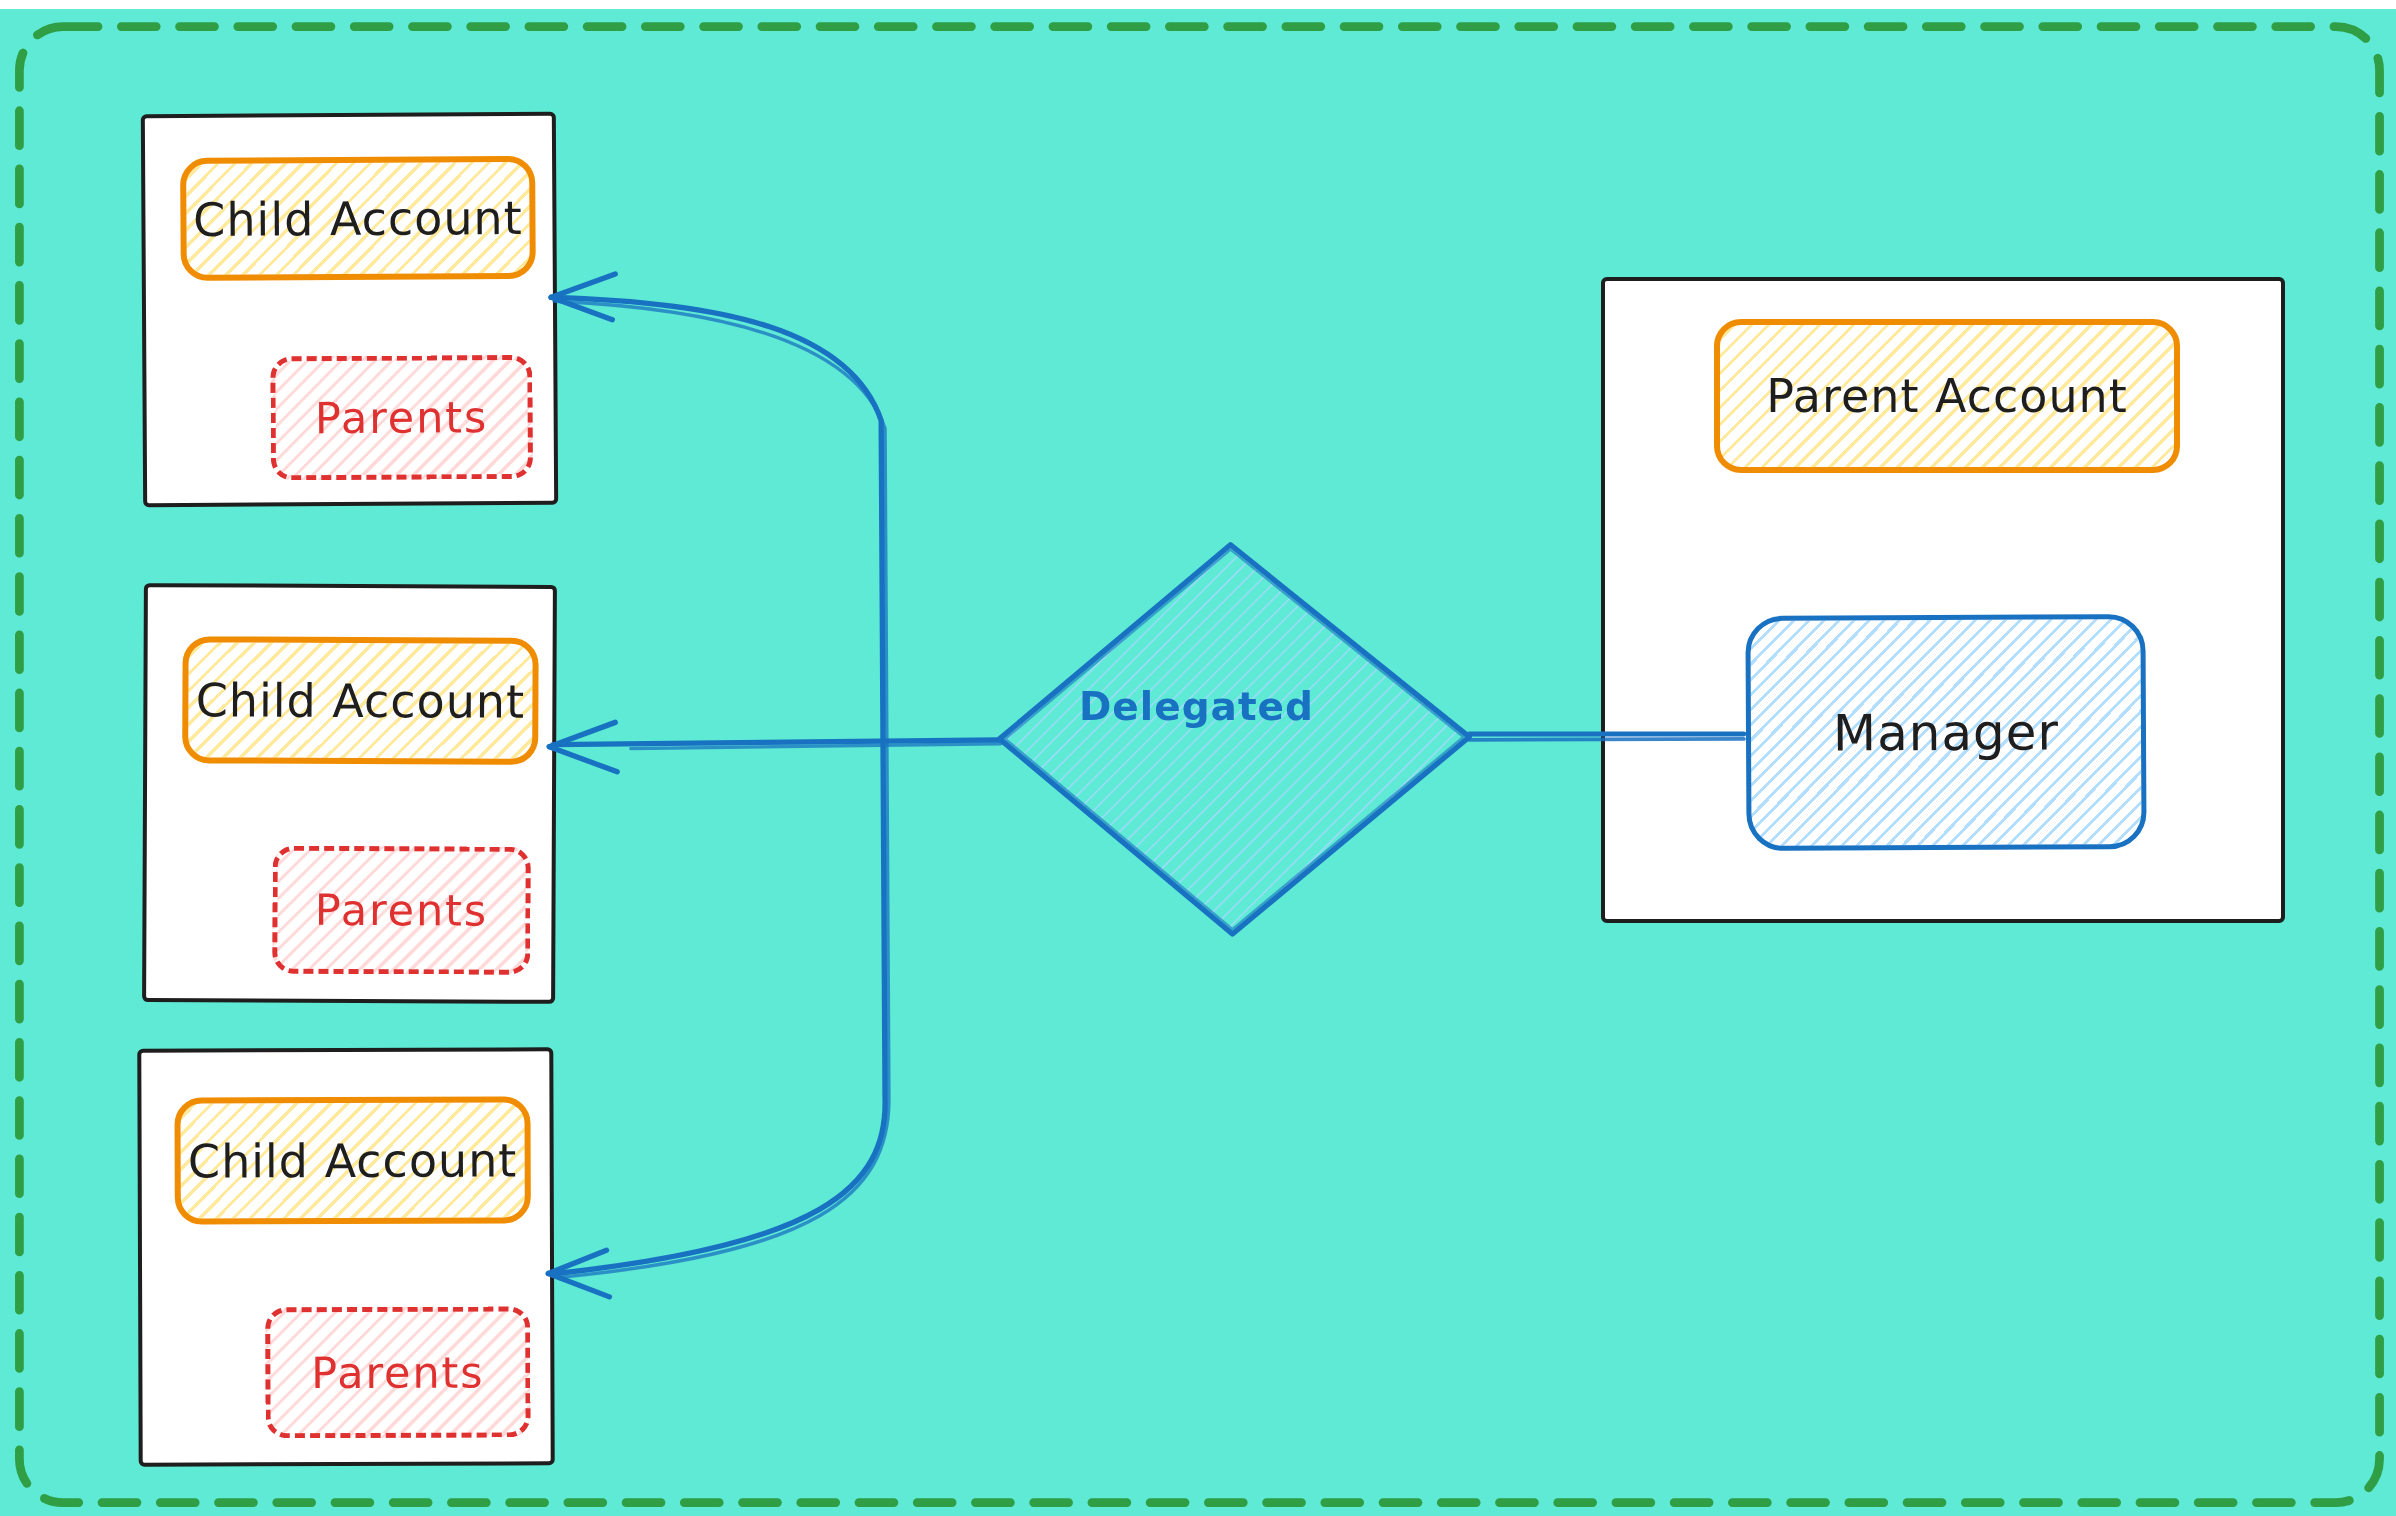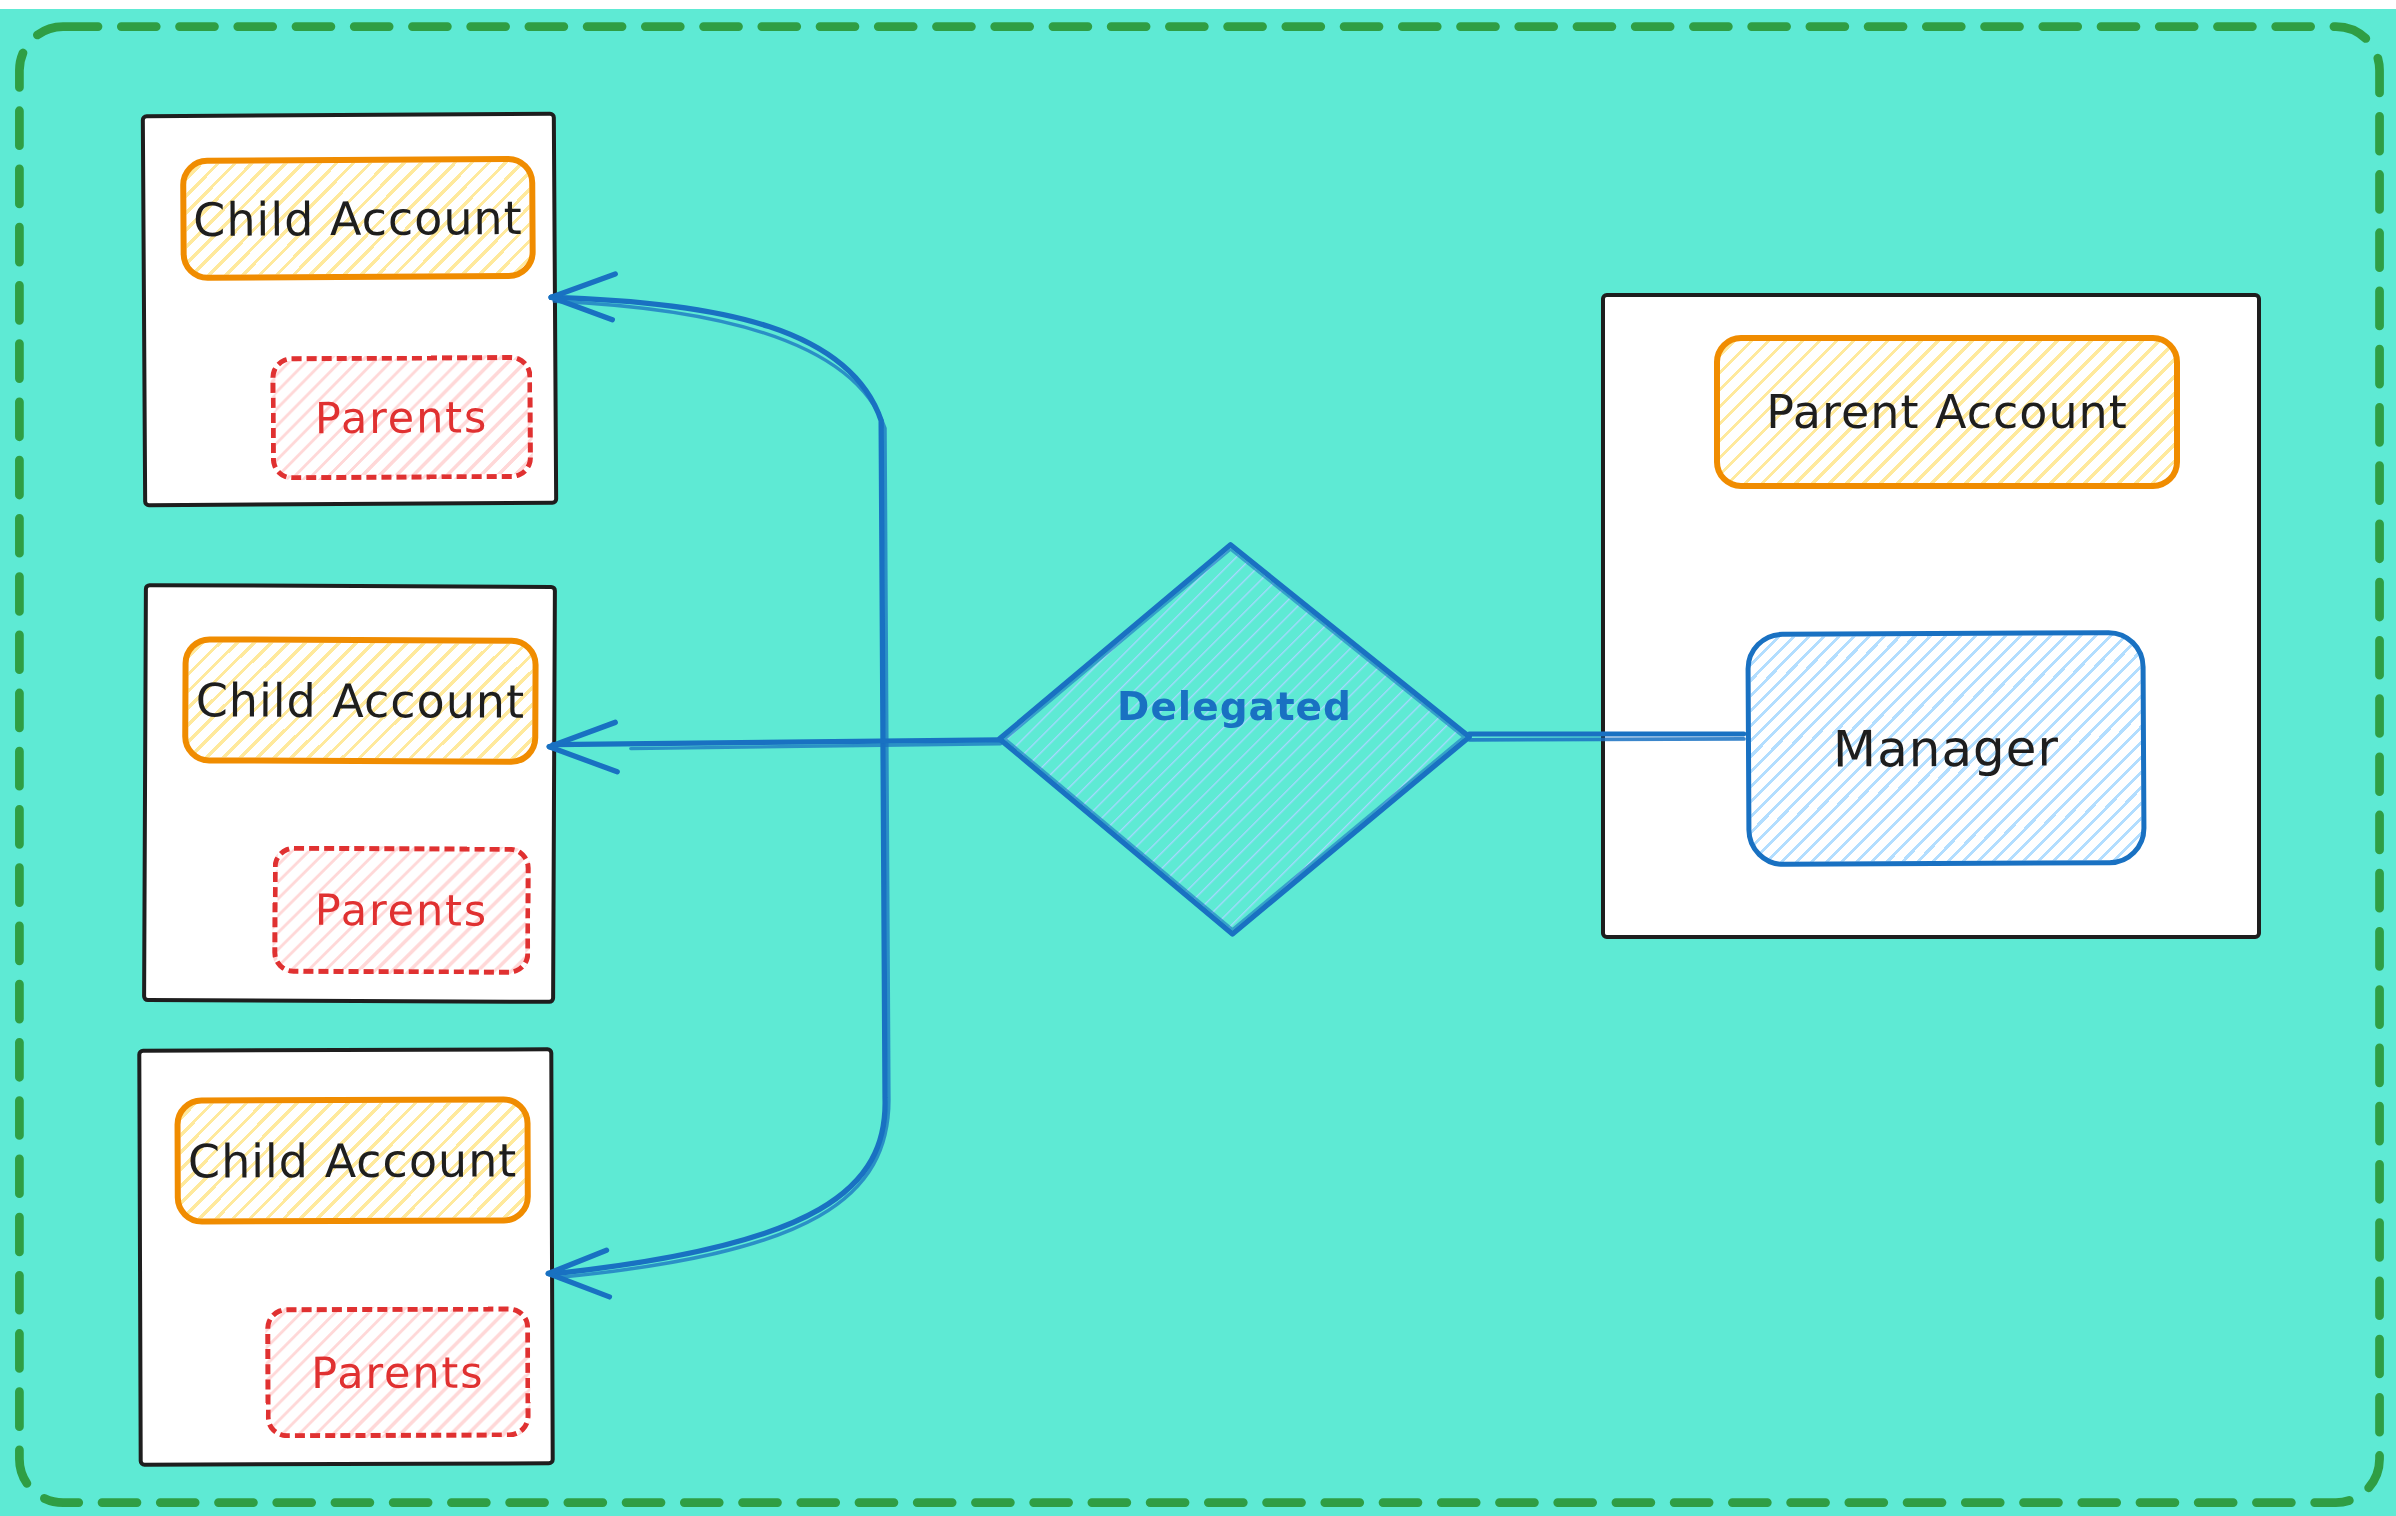--- a/index.html
+++ b/index.html
@@ -27,21 +27,21 @@
   .box-red .lbl{font-size:43px;font-weight:500;color:#e03131;letter-spacing:1.9px;}
 
   
   .box-blue{position:absolute;border:5.8px solid #1971c2;border-radius:37px;
     background:repeating-linear-gradient(135deg, rgba(165,216,255,0) 0 7.8px, rgba(165,216,255,0.85) 7.8px 10.7px);
     display:flex;align-items:center;justify-content:center;transform:rotate(-0.3deg);}
   .box-blue .lbl{font-size:50px;font-weight:500;letter-spacing:1px;}
 
   
   .diamond-label{position:absolute;left:1079px;top:673px;width:311px;z-index:6;
-    text-align:center;font-size:39px;line-height:50px;font-weight:600;color:#1971c2;letter-spacing:1px;}
+    font-size:39px;line-height:50px;font-weight:600;color:#1971c2;letter-spacing:1px;}
 </style>
 </head>
 <body>
 
 <div class="stage">
 
   <div class="node-box tilt-a" style="left:142px;top:104px;width:407px;height:385px;">
     <div class="pill-orange" style="left:35px;top:40px;width:343px;height:111px;">
       <span class="lbl">Child Account</span>
     </div>
@@ -61,21 +61,21 @@
 
   <div class="node-box tilt-c" style="left:138px;top:1039px;width:408px;height:410px;">
     <div class="pill-orange" style="left:33px;top:45px;width:344px;height:115px;">
       <span class="lbl">Child Account</span>
     </div>
     <div class="box-red" style="left:123px;top:255px;width:255px;height:121px;">
       <span class="lbl">Parents</span>
     </div>
   </div>
 
-  <div class="node-box" style="left:1601px;top:284px;width:652px;height:638px;">
+  <div class="node-box" style="left:1601px;top:268px;width:652px;height:638px;padding-left:24px;">
     <div class="pill-orange" style="left:109px;top:38px;width:454px;height:142px;">
       <span class="lbl">Parent Account</span>
     </div>
     <div class="box-blue" style="left:141px;top:334px;width:390px;height:225px;">
       <span class="lbl">Manager</span>
     </div>
   </div>
 
   <div class="diamond-label">
     <div>Delegated</div>

